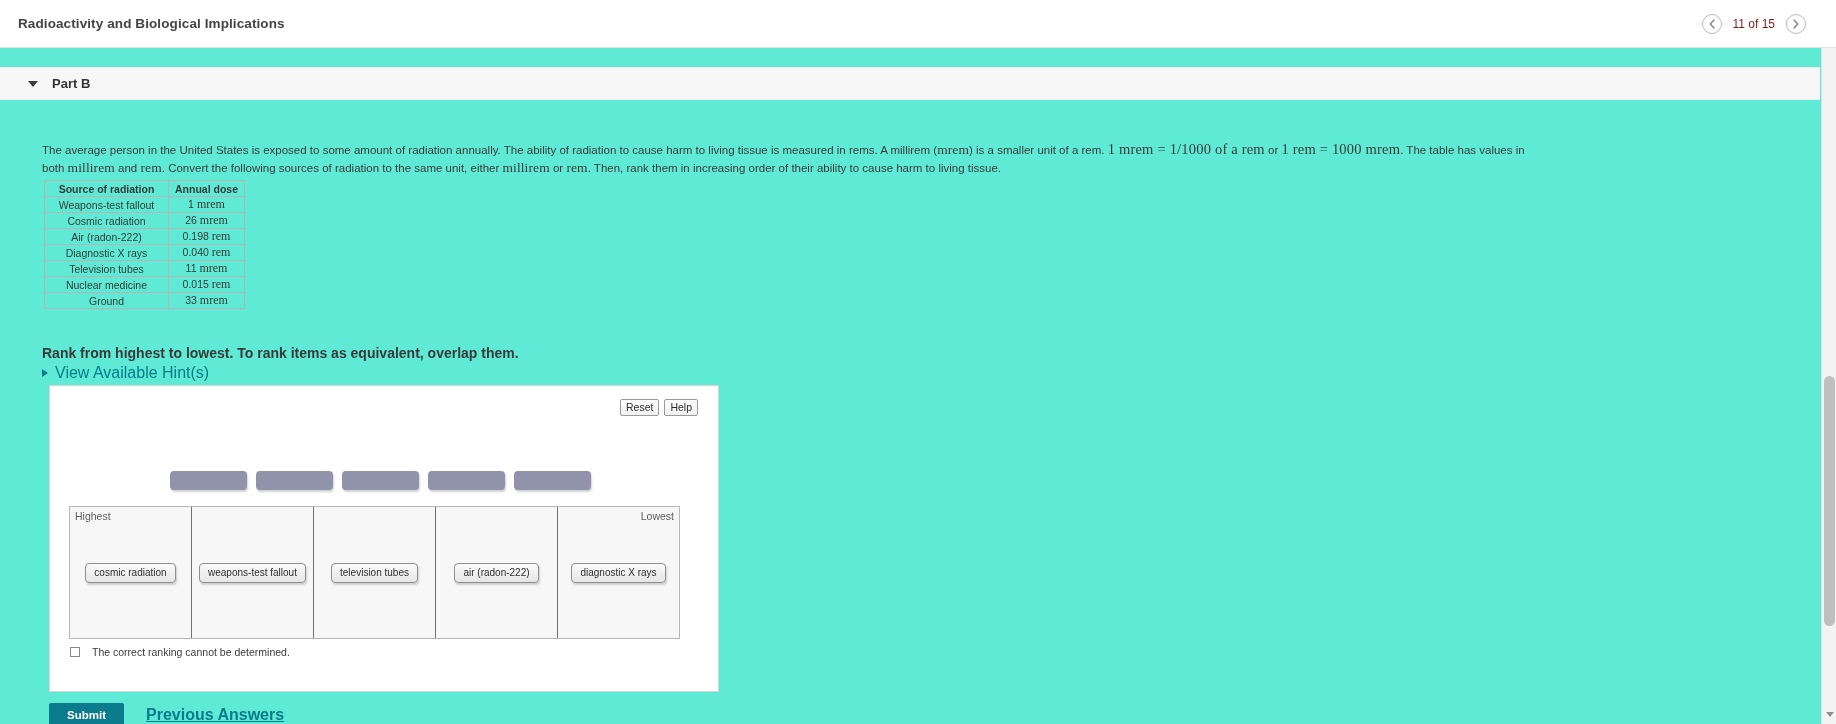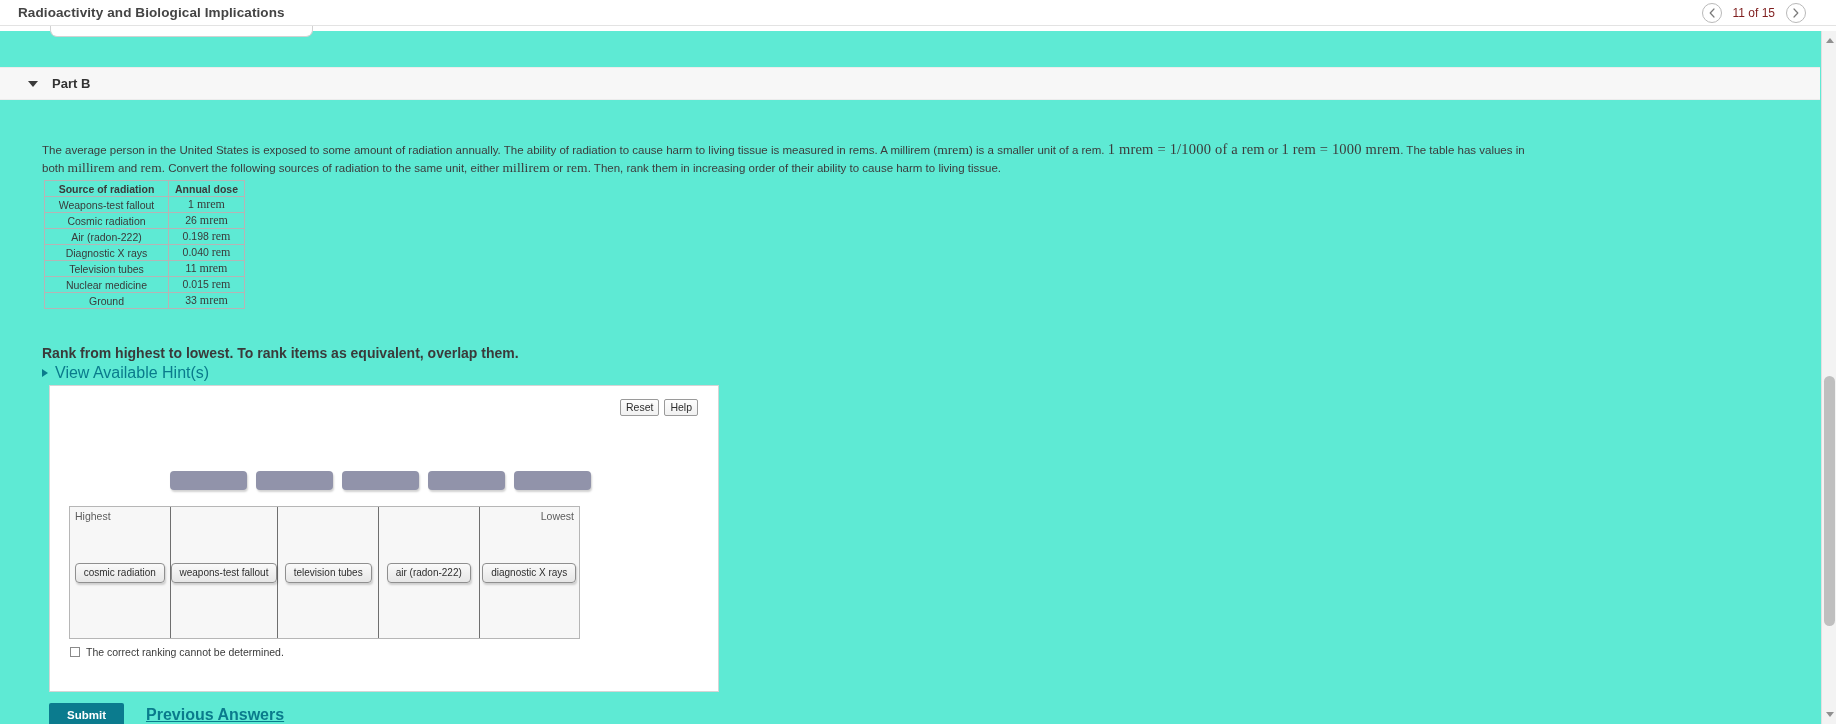--- a/index.html
+++ b/index.html
@@ -7,21 +7,21 @@
   html, body {
     margin: 0; padding: 0;
     background: #ffffff;
     font-family: "Liberation Sans", sans-serif;
     color: #333333;
   }
   body { width: 1836px; height: 724px; overflow: hidden; position: relative; }
 
   
   .topbar {
-    height: 26px;
+    height: 48px;
     border-bottom: 1px solid #e3e3e3;
     display: flex; align-items: center;
     justify-content: space-between;
     padding: 0 12px 0 18px;
     background: #fff;
     position: relative; z-index: 5;
   }
   .topbar-title {
     font-size: 13.5px; font-weight: bold; color: #444;
     letter-spacing: .1px;
@@ -152,21 +152,21 @@
   .bank-chip {
     width: 77px; height: 19px;
     background: #9193aa;
     border-radius: 4px;
     box-shadow: 1px 2px 2px rgba(0,0,0,.18);
     cursor: grab;
   }
 
   .bins {
     position: absolute; top: 120px; left: 19px;
-    width: 511px; height: 133px;
+    width: 611px; height: 133px;
     border: 1px solid #b6b6b6;
     background: #f7f7f7;
     display: flex;
   }
   .bin {
     flex: 1 1 0;
     border-right: 1px solid #6f6f6f;
     position: relative;
     display: flex; align-items: center; justify-content: center;
   }
@@ -181,21 +181,21 @@
     font-size: 10px; color: #2e2e2e;
     background: linear-gradient(#fafafa, #e6e6e6);
     border: 1px solid #8f8f8f; border-radius: 4px;
     padding: 3px 8px 4px 8px;
     box-shadow: 1px 2px 2px rgba(0,0,0,.17);
     cursor: grab; white-space: nowrap;
   }
 
   .cb-row {
     position: absolute; top: 260px; left: 20px;
-    display: flex; align-items: center; gap: 6px;
+    display: flex; align-items: center; gap: 12px;
   }
   .cb-box {
     width: 10px; height: 10px;
     border: 1px solid #8a8a8a; background: #fff;
     cursor: pointer;
   }
   .cb-label { font-size: 10.5px; color: #3a3a3a; }
 
   
   .footer {

